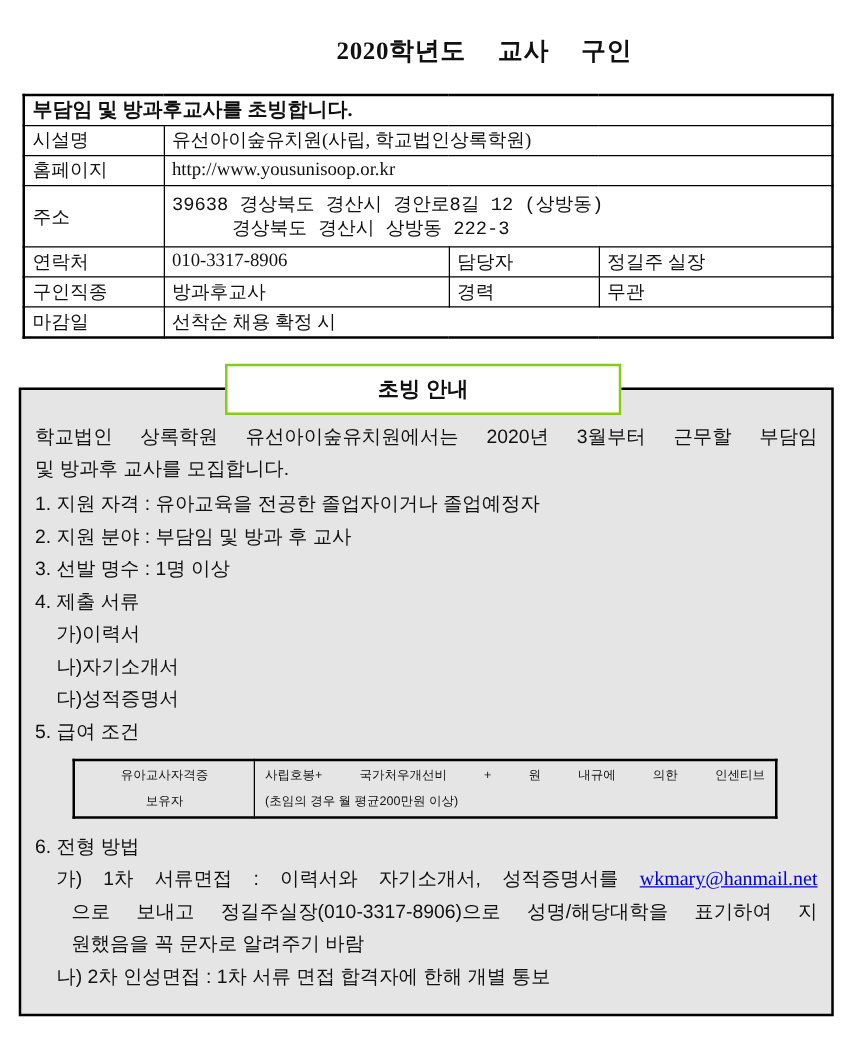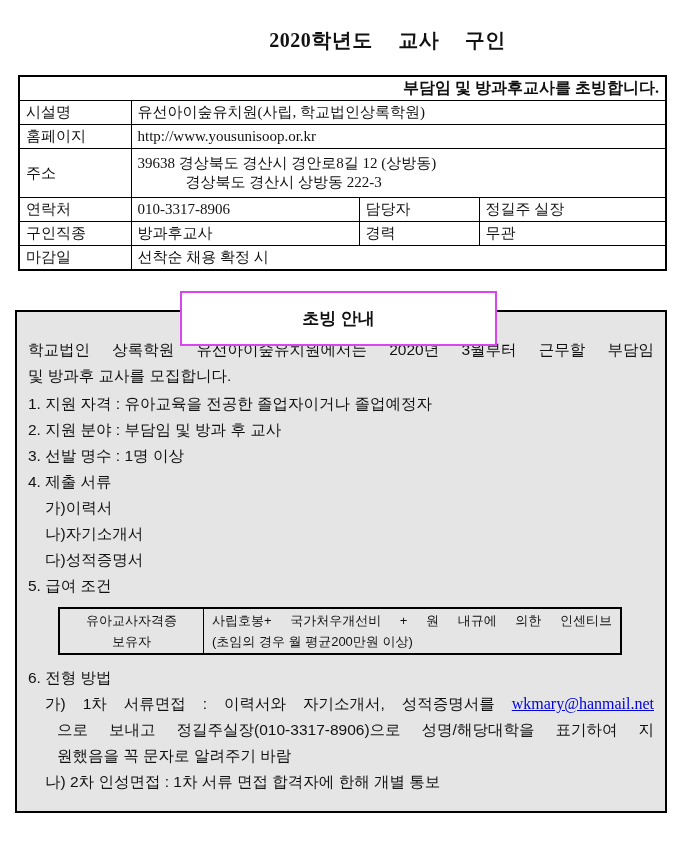--- a/index.html
+++ b/index.html
@@ -15,46 +15,46 @@
     font-size:20px; font-weight:bold; word-spacing:20px; letter-spacing:0.5px;padding-left:45px;
   }
   
   .info-table {
     position:absolute; top:75px; left:18px; width:649px;
     border-collapse:collapse; table-layout:fixed;
     font-family:"Liberation Serif","DejaVu Serif",serif; font-size:15px;
     border:2px solid #000;
   }
   .info-table td { border:1px solid #000; padding:1px 6px; height:21px; vertical-align:middle; }
-  .info-table td.th { text-align:right; font-weight:bold; font-size:16px; height:20px;margin-left:24px; }
-  .info-table td.addr-cell { height:46px; }
+  .info-table td.th { text-align:left; font-weight:bold; font-size:16px; height:20px;margin-left:24px; }
+  .info-table td.addr-cell { height:46px;font-family:Liberation Mono, monospace; }
   .addr-line2 { margin-left:48px; }
   
   .notice-title-box {
-    position:absolute; left:180px; top:291px; width:317px; height:55px;
-    border:2px solid #d946ef; background:#fff; z-index:2; box-sizing:border-box;
+    position:absolute; left:180px; top:291px; width:317px; height:41px;
+    border:2px solid #84cc16; background:#fff; z-index:2; box-sizing:border-box;
     display:flex; align-items:center; justify-content:center;
     font-size:17px; font-weight:bold;
   }
   
   .main-box {
     position:absolute; left:15px; top:310px; width:652px; height:503px;
     border:2px solid #000; box-sizing:border-box; background:#e5e5e5; z-index:1;
     padding:25px 11px 0 11px; font-size:15.5px;
   }
   .line { line-height:26px; min-height:26px; }
   .jf { text-align:justify; text-align-last:justify; }
   .indent1 { margin-left:17px; }
   .indent2 { margin-left:29px; }
   .gap-sm { margin-top:2px; }
   .gap-md { margin-top:10px; }
   
   .salary-table {
     margin:8px 0 0 30px; width:564px; border-collapse:collapse;
-    border:2px solid #000; table-layout:fixed; font-size:13px;padding-left:12px;
+    border:2px solid #000; table-layout:fixed; font-size:10px;padding-left:12px;
   }
   .salary-table td { border:1px solid #000; padding:1px 0; vertical-align:middle; }
   .salary-table td.qual { width:143px; text-align:center; }
   .salary-table td.pay { padding:1px 8px; }
   .salary-table .tline { line-height:21px; }
   
   .link {
     color:#0000dd; text-decoration:underline;
     font-family:"Liberation Serif","DejaVu Serif",serif; font-size:16px;
   }

